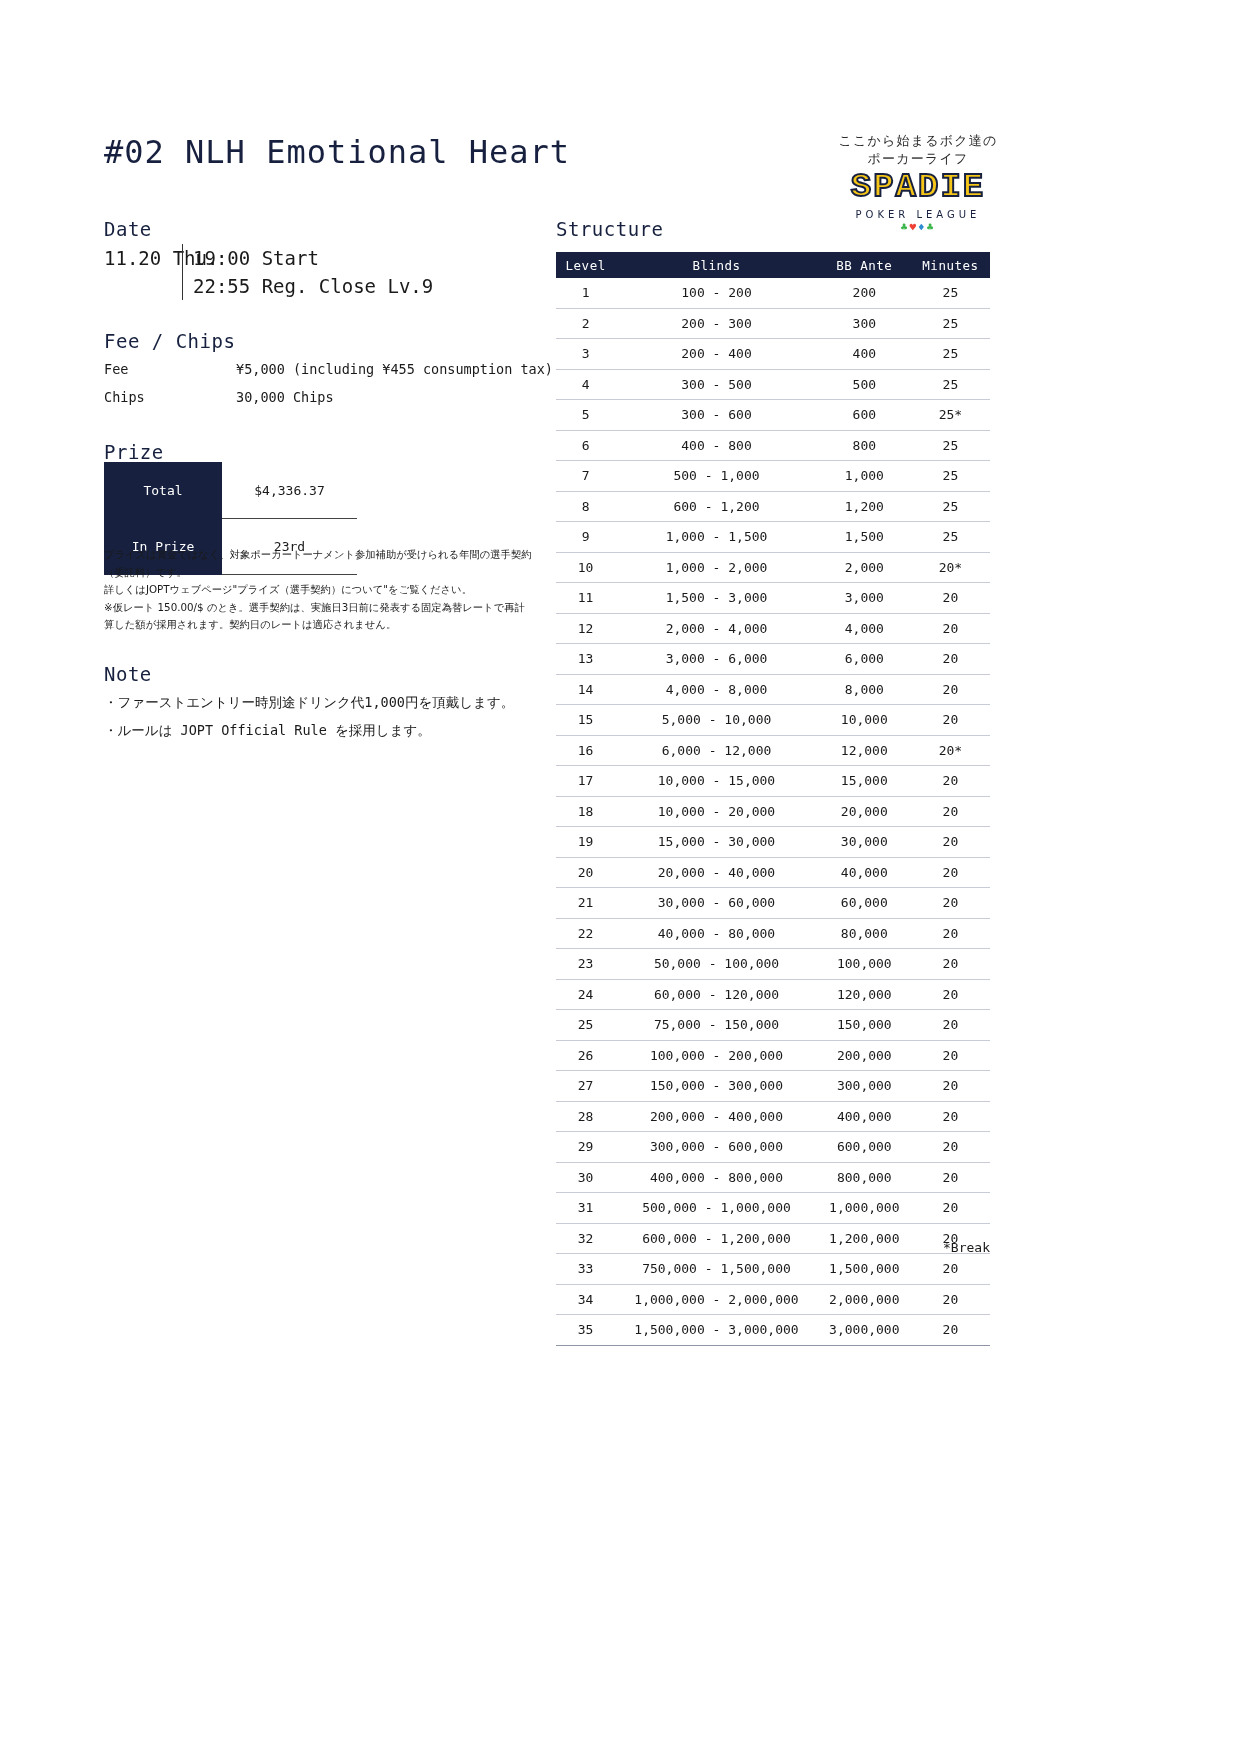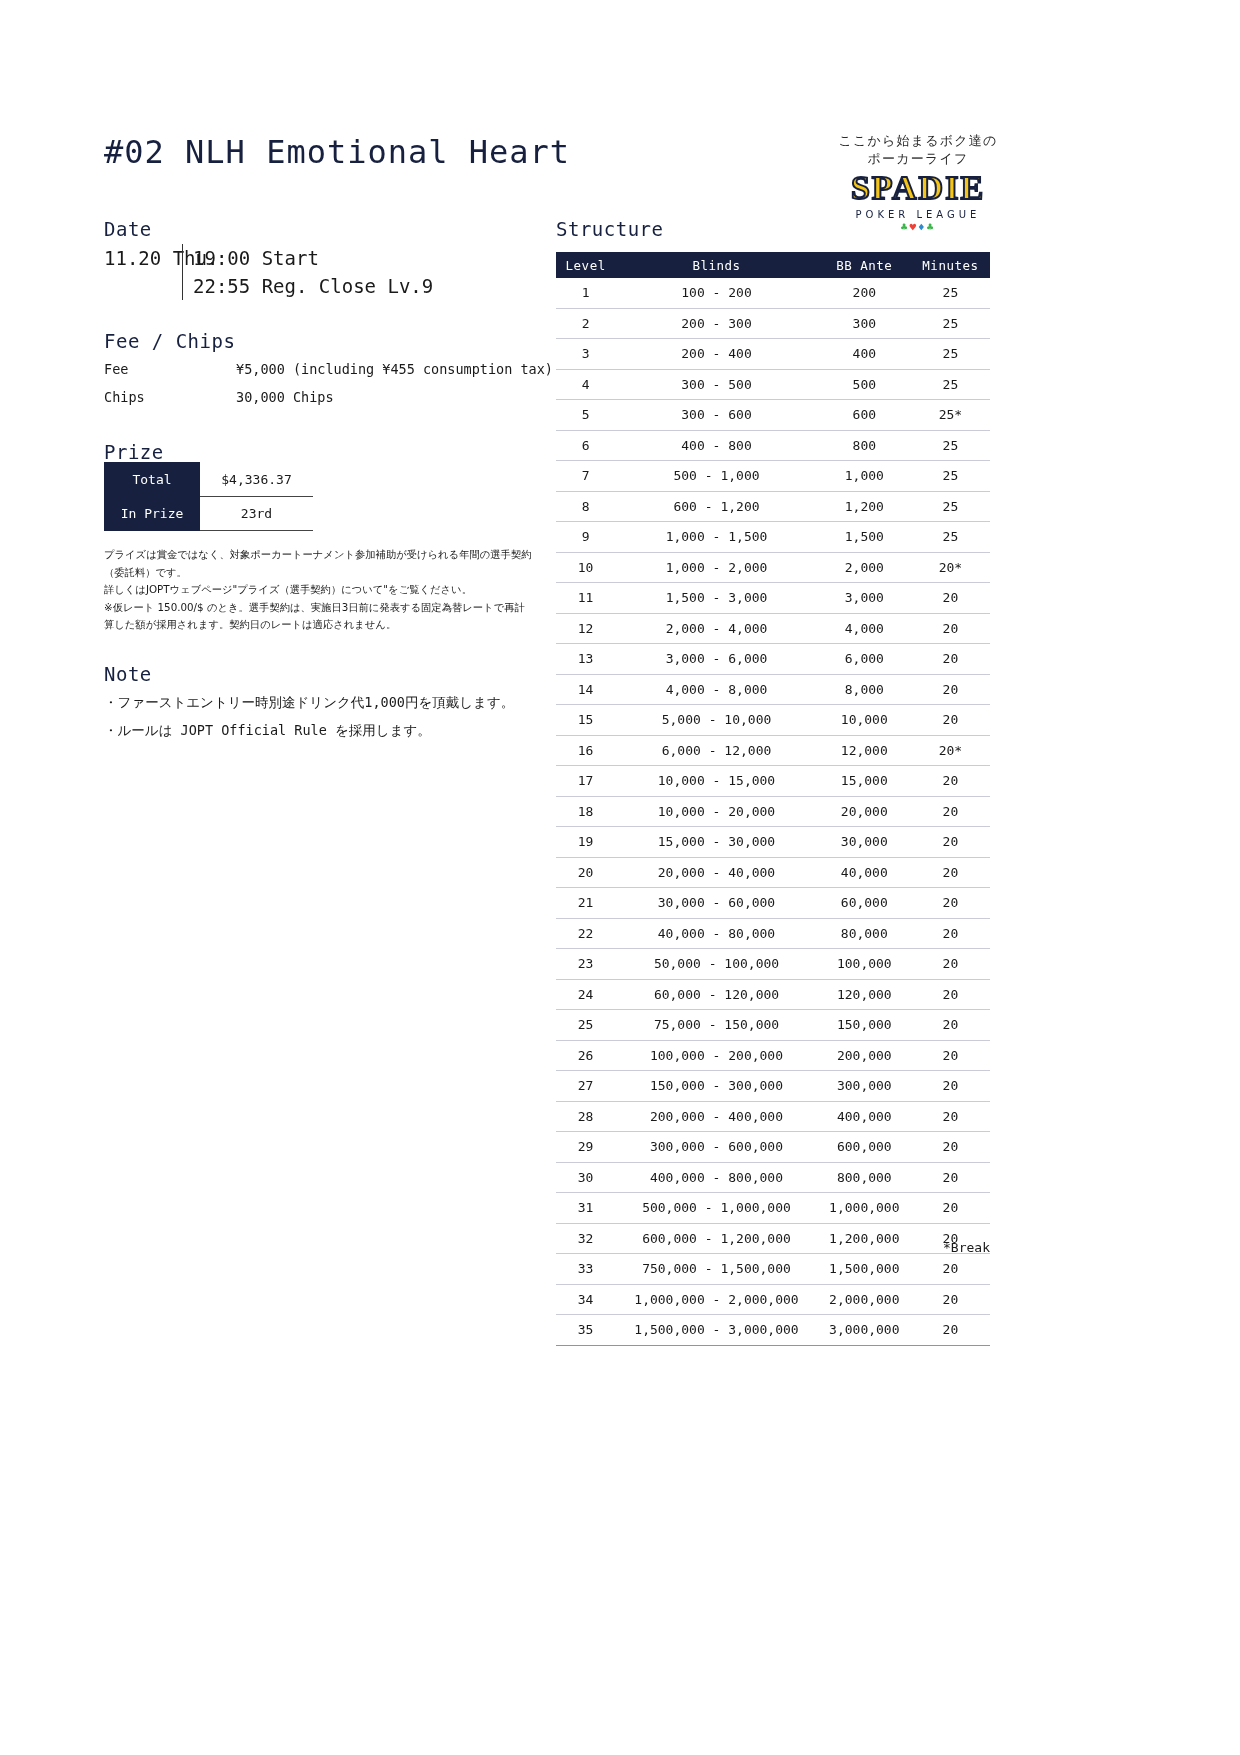--- a/index.html
+++ b/index.html
@@ -43,21 +43,21 @@
     text-align: center;
   }
   .logo-tag {
     font-size: 13px;
     color: #2a2a2a;
     letter-spacing: 1.2px;
     font-family: "DejaVu Sans", sans-serif;
     margin-bottom: 2px;
   }
   .logo-main {
-    font-family: Liberation Serif, serif;
+    font-family: Liberation Mono, monospace;
     font-weight: bold;
     font-size: 34px;
     letter-spacing: 2px;
     color: #f5c518;
     -webkit-text-stroke: 2px #17213f;
     background: #ffffff;
     line-height: 1.05;
   }
   .logo-sub {
     font-family: "DejaVu Sans", sans-serif;
@@ -111,21 +111,21 @@
   }
   .fee-label { width: 92px; }
 
   
   .prize-block { position: absolute; left: 104px; top: 462px; }
   .prize-table {
     border-collapse: collapse;
     font-size: 13px;
   }
   .prize-table td {
-    padding: 4px;
+    padding: 15px;
     height: 25px;
     vertical-align: middle;
   }
   .prize-key {
     background: #17213f;
     color: #ffffff;
     width: 86px;
     text-align: center;
     border: 1px solid #17213f;
   }

